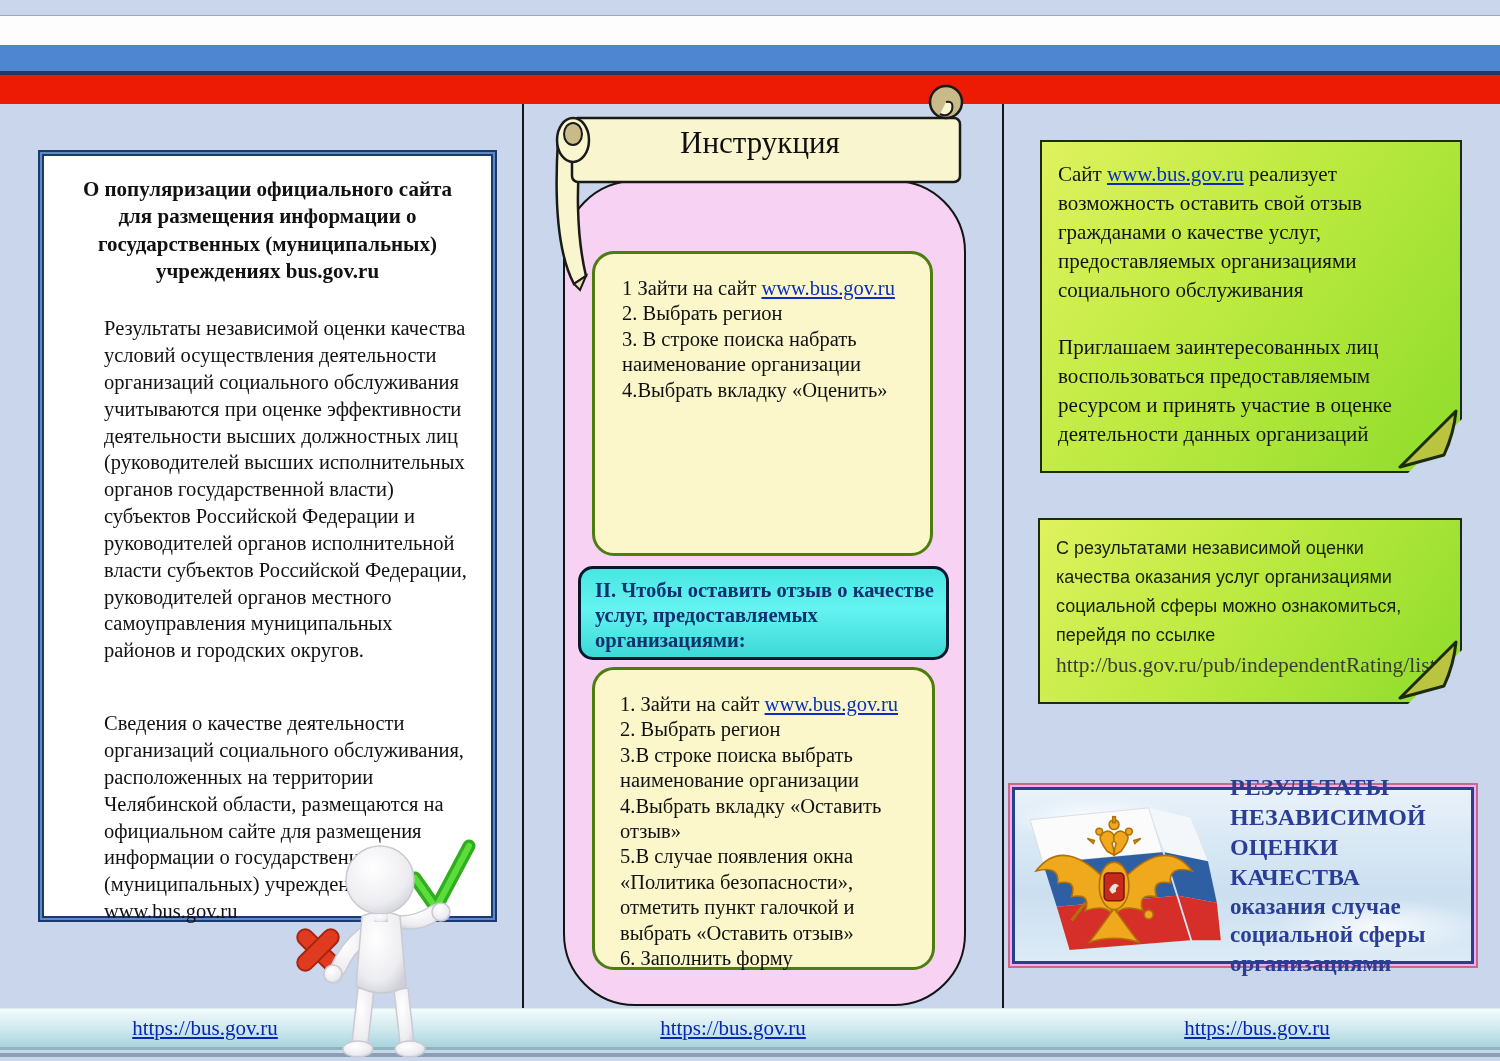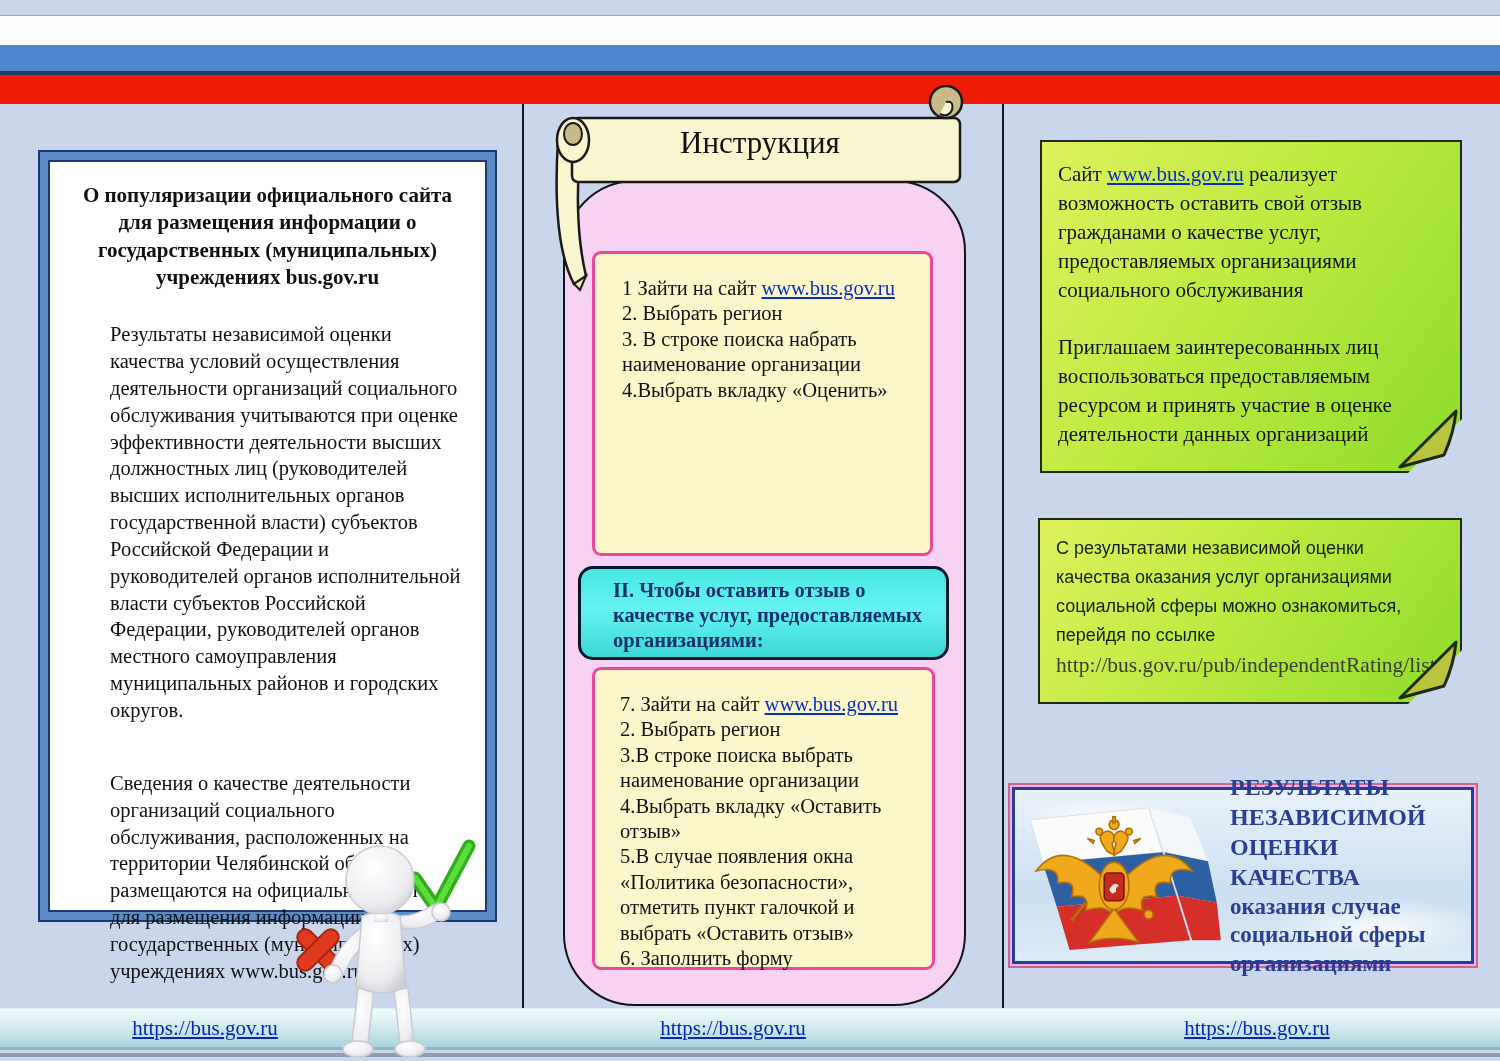--- a/index.html
+++ b/index.html
@@ -11,36 +11,36 @@
   .bar-white{left:0;top:15px;width:1500px;height:29px;background:#fdfdfd;border-top:1px solid #9aa7bb;border-bottom:1px solid #b9c2cf;}
   .bar-blue{left:0;top:45px;width:1500px;height:26px;background:#4e86d2;}
   .bar-navy{left:0;top:71px;width:1500px;height:4px;background:#243a63;}
   .bar-red{left:0;top:75px;width:1500px;height:29px;background:#ee1b04;}
 
   
   .divider{top:104px;width:2px;height:904px;background:#15151f;}
   .divider.d1{left:522px;} .divider.d2{left:1002px;}
 
   
-  .leftbox{left:38px;top:150px;width:459px;height:772px;border:2px solid #1c3a6e;background:#5b8cc8;padding:8px;box-sizing:border-box;z-index:2;}
+  .leftbox{left:38px;top:150px;width:459px;height:772px;border:2px solid #1c3a6e;background:#5b8cc8;padding:2px;box-sizing:border-box;z-index:2;}
   .leftbox-in{width:100%;height:100%;border:2px solid #1c3a6e;background:#ffffff;box-sizing:border-box;padding:20px 24px 0 24px;}
   .ltitle{font-weight:bold;font-size:21px;line-height:1.3;text-align:center;margin-bottom:30px;}
   .lpara{font-size:20.5px;line-height:1.31;text-align:left;margin-left:36px;}
   .lpara.second{margin-top:46px;}
 
   
   .scroll-svg{left:546px;top:84px;width:428px;height:216px;z-index:4;}
   .scroll-title{left:585px;top:125px;width:350px;text-align:center;font-size:31px;color:#101010;z-index:5;}
   .pinkbox{left:563px;top:180px;width:403px;height:826px;background:#f8d2f3;border:2px solid #141414;border-radius:72px;box-sizing:border-box;z-index:1;}
   .cyanbox{background:linear-gradient(180deg,#49e6e2 0%,#64f3f1 45%,#3cd9d6 100%);border:3px solid #07182e;border-radius:15px;box-sizing:border-box;z-index:3;}
   .cyan1{left:598px;top:196px;width:348px;height:48px;font-weight:bold;font-size:21px;color:#0b0b0b;
          padding:9px 16px 0 16px;text-align:justify;text-align-last:justify;}
   .cyan2{left:578px;top:566px;width:371px;height:94px;font-weight:bold;font-size:20.5px;color:#10306e;
-         padding:9px 10px 0 32px;line-height:1.23;}
-  .ybox{background:#fbf7ca;border:3px solid #ec4899;border-radius:9px;box-sizing:border-box;z-index:2;
+         padding:9px 10px 0 14px;line-height:1.23;}
+  .ybox{background:#fbf7ca;border:3px solid #4d7c0f;border-radius:22px;box-sizing:border-box;z-index:2;
         font-size:20.5px;line-height:1.24;}
   .ybox1{left:592px;top:251px;width:341px;height:305px;padding:22px 6px 0 27px;}
   .ybox2{left:592px;top:667px;width:343px;height:303px;padding:22px 4px 0 25px;}
   .step{margin:0;}
   a.link{color:#0a2ec0;text-decoration:underline;cursor:pointer;}
 
   
   .gnote{background:linear-gradient(125deg,#dff25e 0%,#bdea40 45%,#8edc2b 100%);
          border:2px solid #1e2b08;box-sizing:border-box;z-index:2;
          clip-path:polygon(0 0,100% 0,100% calc(100% - 54px),calc(100% - 54px) 100%,0 100%);}
@@ -116,21 +116,21 @@
   <div class="abs ybox ybox1">
     <div class="step"><span>1 Зайти на сайт </span><a class="link">www.bus.gov.ru</a></div>
     <div class="step">2. Выбрать регион</div>
     <div class="step">3. В строке поиска набрать наименование организации</div>
     <div class="step">4.Выбрать вкладку «Оценить»</div>
   </div>
 
   <div class="abs cyanbox cyan2">II. Чтобы оставить отзыв о качестве услуг, предоставляемых организациями:</div>
 
   <div class="abs ybox ybox2">
-    <div class="step"><span>7. Зайти на сайт </span><a class="link">www.bus.gov.ru</a></div>
+    <div class="step"><span>1. Зайти на сайт </span><a class="link">www.bus.gov.ru</a></div>
     <div class="step">2. Выбрать регион</div>
     <div class="step">3.В строке поиска выбрать наименование организации</div>
     <div class="step">4.Выбрать вкладку «Оставить отзыв»</div>
     <div class="step">5.В случае появления окна «Политика безопасности», отметить пункт галочкой и выбрать «Оставить отзыв»</div>
     <div class="step">6. Заполнить форму</div>
   </div>
 
   <div class="abs gnote gnote1">
     <div><span>Сайт </span><a class="link">www.bus.gov.ru</a><span> реализует возможность оставить свой отзыв гражданами о качестве услуг, предоставляемых организациями социального обслуживания</span></div>
     <div class="gn-para2">Приглашаем заинтересованных лиц воспользоваться предоставляемым ресурсом и принять участие в оценке деятельности данных организаций</div>

